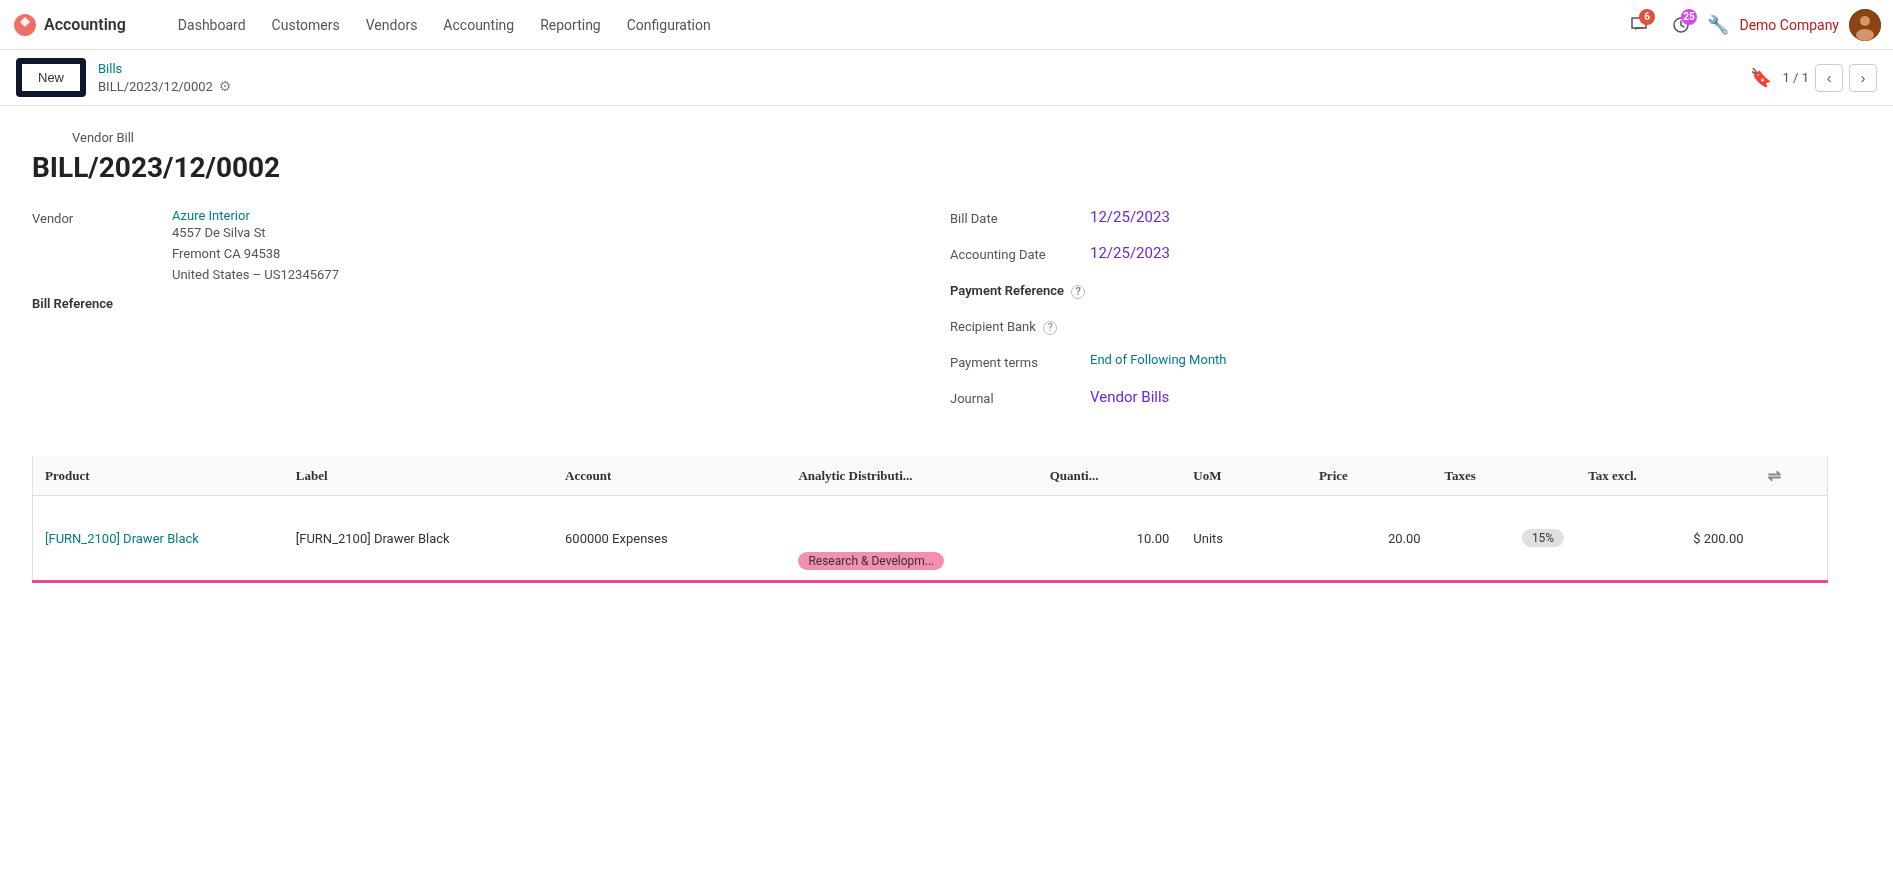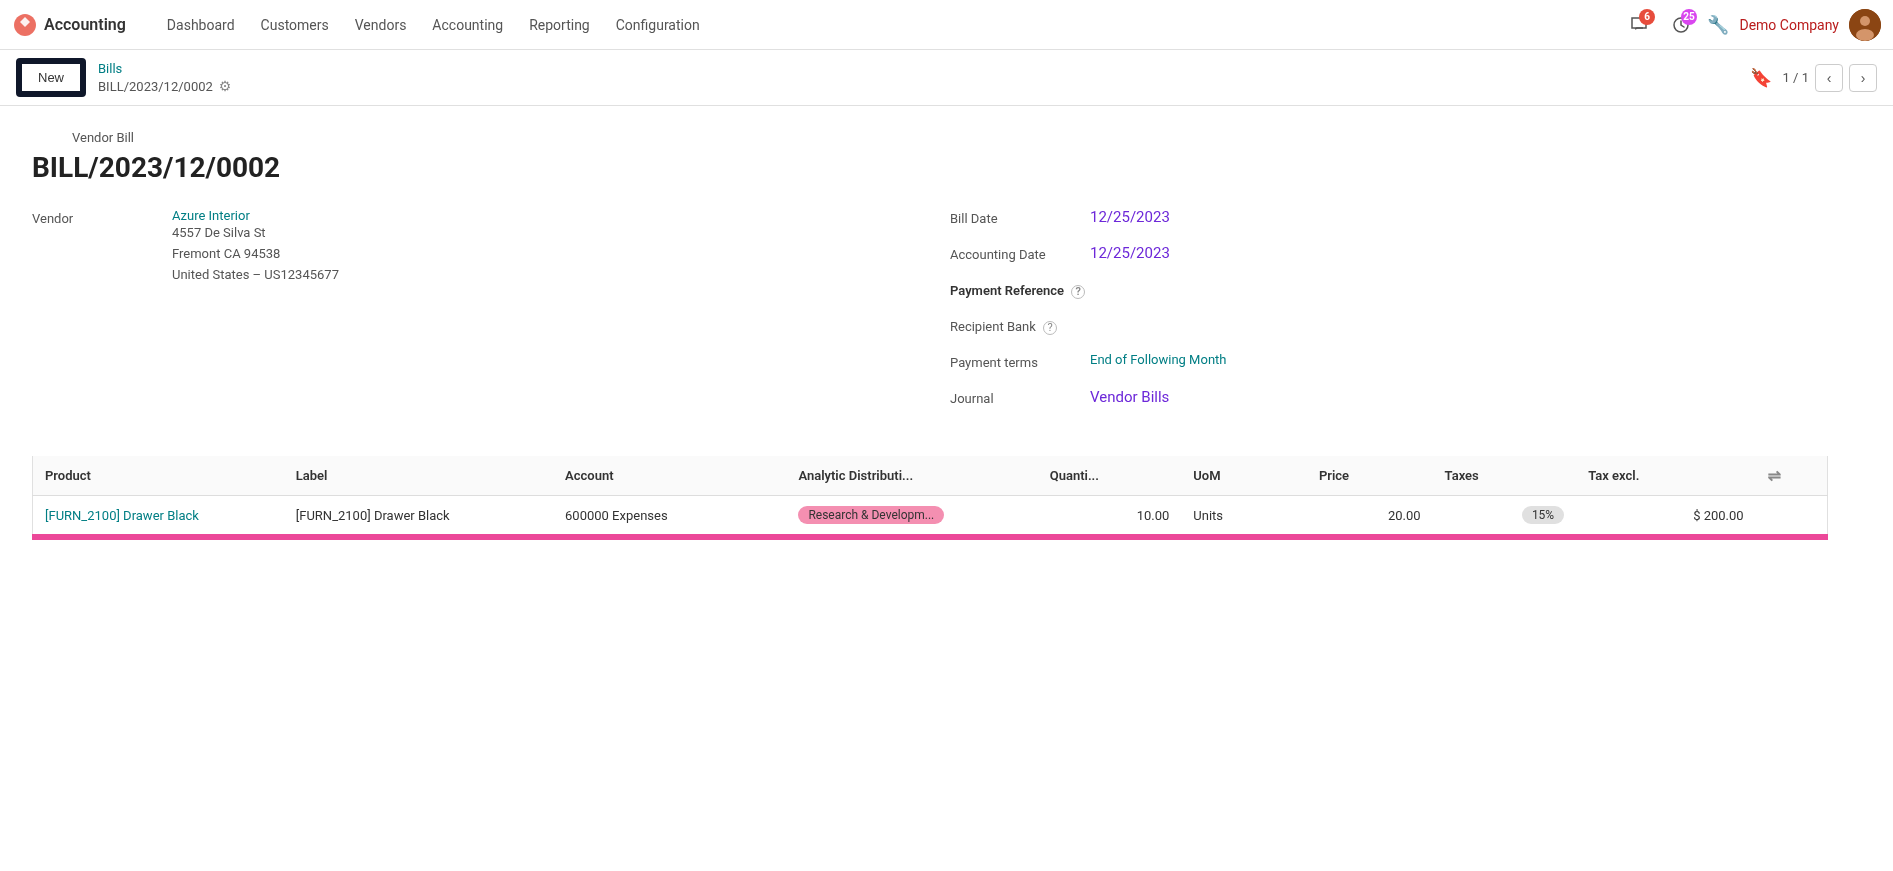--- a/index.html
+++ b/index.html
@@ -1,21 +1,21 @@
 <!DOCTYPE html>
 <html><head>
   <meta charset="utf-8">
   <style>
     * { box-sizing: border-box; margin: 0; padding: 0; }
     body { font-family: -apple-system, BlinkMacSystemFont, 'Segoe UI', Roboto, sans-serif; font-size: 14px; color: #333; background: #fff; }
 
     
     .topnav {
       display: flex; align-items: center; height: 50px;
-      border-bottom: 1px solid #e0e0e0; padding: 0 12px; gap: 5px;
+      border-bottom: 1px solid #e0e0e0; padding: 0 12px; gap: 16px;
       background: #fff;
     }
     .topnav-logo {
       display: flex; align-items: center; gap: 6px; margin-right: 8px;
     }
     .logo-icon {
       width: 26px; height: 26px;
     }
     .topnav-brand {
       font-size: 16px; font-weight: 600; color: #333; margin-right: 16px;
@@ -106,46 +106,46 @@
     }
 
     
     .invoice-table {
       width: 100%; border-collapse: collapse; margin-top: 0;
       border: 1px solid #e0e0e0; border-top: none;
     }
     .invoice-table thead tr { border-bottom: 1px solid #ddd; background: #fafafa; }
     .invoice-table th {
       padding: 10px 12px; text-align: left; font-size: 13px;
-      font-weight: 600; color: #333; white-space: nowrap;
+      font-weight: 600; color: #333; white-space: nowrap; font-family: Liberation Serif, serif;
     }
     .invoice-table td {
       padding: 10px 12px; font-size: 13px; color: #333;
-      border-bottom: 6px solid #ec4899;
+      border-bottom: 3px solid #ec4899;
     }
 
     .col-product { width: 14%; }
     .col-label { width: 15%; }
     .col-account { width: 13%; }
     .col-analytic { width: 14%; }
     .col-qty { width: 8%; text-align: right; }
     .col-uom { width: 7%; }
     .col-price { width: 7%; text-align: right; }
     .col-taxes { width: 8%; text-align: right; }
     .col-taxexcl { width: 10%; text-align: right; }
     .col-adjust { width: 4%; text-align: center; }
 
     .td-right { text-align: right; }
     .td-center { text-align: center; }
 
     .link-text { color: #017e84; cursor: pointer; }
 
     .analytic-badge {
       background: #f48fb1; color: #333; border-radius: 12px;
-      padding: 2px 10px; font-size: 12px; display: inline-block;
+      padding: 2px 10px; font-size: 12px; display: inline-block; margin-top: 46px;
     }
     .tax-badge {
       background: #e0e0e0; color: #333; border-radius: 12px;
       padding: 2px 10px; font-size: 12px; display: inline-block;
     }
 
     .adjust-icon { font-size: 16px; color: #888; cursor: pointer; }
   </style>
 </head>
 <body>
@@ -220,20 +220,24 @@
       <div class="field-row">
         <span class="field-label">Vendor</span>
         <div>
           <div class="field-value">Azure Interior</div>
           <div class="vendor-address">
             <div>4557 De Silva St</div>
             <div>Fremont CA 94538</div>
             <div>United States – US12345677</div>
           </div>
         </div>
+      </div>
+      <div class="field-row">
+        <span class="field-label-bold">Bill Reference</span>
+        <span class="field-empty"></span>
       </div>
     </div>
 
     <div class="form-right">
       <div class="field-row">
         <span class="field-label">Bill Date</span>
         <span class="field-value-plain">12/25/2023</span>
       </div>
       <div class="field-row">
         <span class="field-label">Accounting Date</span>

